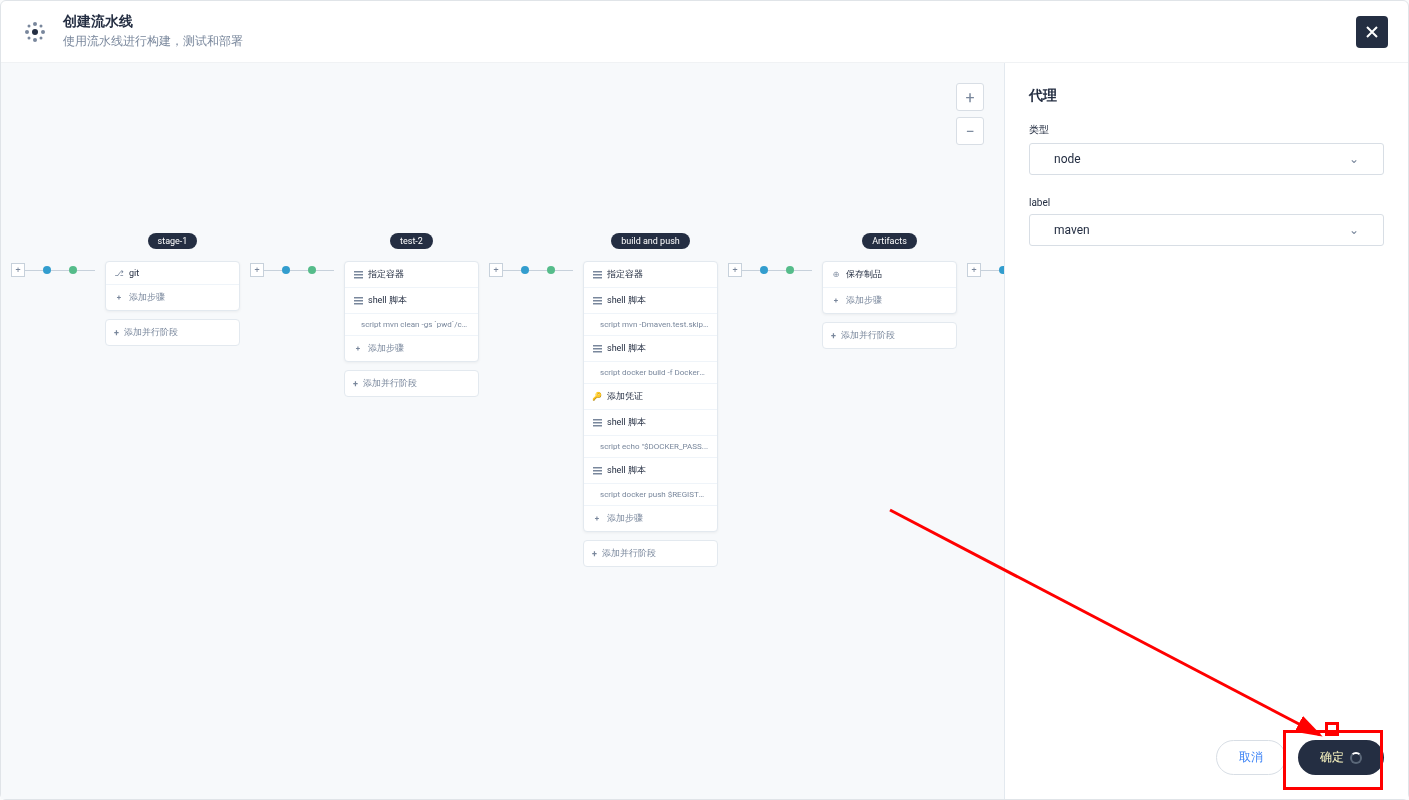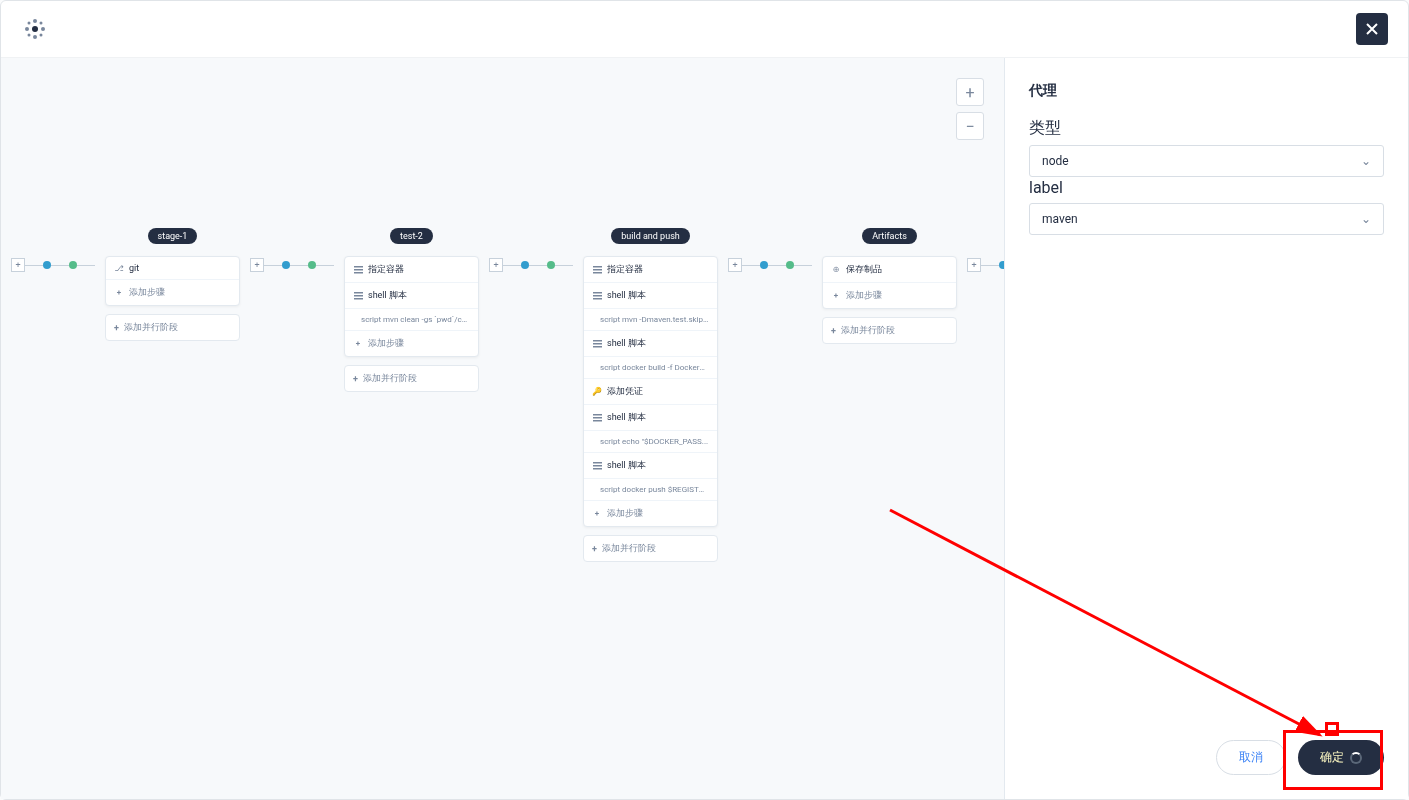--- a/index.html
+++ b/index.html
@@ -29,22 +29,22 @@
 .below-card{width:135px;background:#fff;border:1px solid #e3e9ef;border-radius:4px;margin-top:8px;padding:6px 8px;display:flex;align-items:center;font-size:9px;color:#79879c;cursor:pointer}
 .below-card .ico{margin-right:5px;font-weight:bold}
 .connector{display:flex;align-items:center;margin-top:30px}
 .dot{width:8px;height:8px;border-radius:50%}
 .dot.blue{background:#55bc8a}
 .dot.teal{background:#329dce}
 .line{width:18px;height:1px;background:#c7d1db}
 .plus-conn{width:14px;height:14px;border:1px solid #c7d1db;background:#fff;display:flex;align-items:center;justify-content:center;font-size:9px;color:#79879c;cursor:pointer}
 .sidebar{width:404px;border-left:1px solid #e3e9ef;background:#fff;padding:24px;display:flex;flex-direction:column}
 .sidebar h4{font-size:14px;font-weight:600;color:#242e42;margin-bottom:18px}
-.fld-label{font-size:16px;color:#242e42;margin-bottom:6px;display:block}
-.select{width:100%;border:1px solid #d8dee5;border-radius:3px;padding:8px 12px;font-size:12px;color:#242e42;background:#fff;display:flex;align-items:center;justify-content:space-between;cursor:pointer;margin-bottom:1px}
+.fld-label{font-size:10px;color:#242e42;margin-bottom:6px;display:block}
+.select{width:100%;border:1px solid #d8dee5;border-radius:3px;padding:8px 24px;font-size:12px;color:#242e42;background:#fff;display:flex;align-items:center;justify-content:space-between;cursor:pointer;margin-bottom:22px}
 .select .chev{color:#79879c}
 .help{font-size:12px;color:#5088d8;line-height:1.6;margin-bottom:14px}
 .footer{margin-top:auto;display:flex;justify-content:flex-end;gap:12px;padding-top:20px}
 .btn{padding:8px 22px;border-radius:18px;font-size:12px;cursor:pointer;border:none}
 .btn-cancel{background:#fff;border:1px solid #d8dee5;color:#3b82f6}
 .btn-ok{background:#242e42;color:#fef9c3;display:flex;align-items:center;gap:6px}
 .spinner{width:12px;height:12px;border:2px solid #5a6778;border-top-color:#fff;border-radius:50%}
 .annot-arrow{position:absolute;pointer-events:none;z-index:50}
 .annot-box{position:absolute;border:3px solid red;pointer-events:none;z-index:51}
 .list-ico{display:inline-block;width:9px;height:8px;background:linear-gradient(#79879c,#79879c) 0 0/100% 1.5px no-repeat,linear-gradient(#79879c,#79879c) 0 50%/100% 1.5px no-repeat,linear-gradient(#79879c,#79879c) 0 100%/100% 1.5px no-repeat}
@@ -60,20 +60,24 @@
           <circle cx="4" cy="12" r="2" fill="#79879c"></circle>
           <circle cx="20" cy="12" r="2" fill="#79879c"></circle>
           <circle cx="12" cy="4" r="2" fill="#79879c"></circle>
           <circle cx="12" cy="20" r="2" fill="#79879c"></circle>
           <circle cx="6" cy="6" r="1.5" fill="#79879c"></circle>
           <circle cx="18" cy="6" r="1.5" fill="#79879c"></circle>
           <circle cx="6" cy="18" r="1.5" fill="#79879c"></circle>
           <circle cx="18" cy="18" r="1.5" fill="#79879c"></circle>
         </svg>
     </div>
+    <div class="header-text">
+      <h3>创建流水线</h3>
+      <p>使用流水线进行构建，测试和部署</p>
+    </div>
     <div class="close-btn">
       <svg viewBox="0 0 16 16">
           <path d="M3 3l10 10M13 3L3 13" stroke="#fff" stroke-width="2" fill="none"></path>
         </svg>
     </div>
   </div>
 
   <div class="body">
     <div class="canvas">
       <div class="zoom-ctl">

